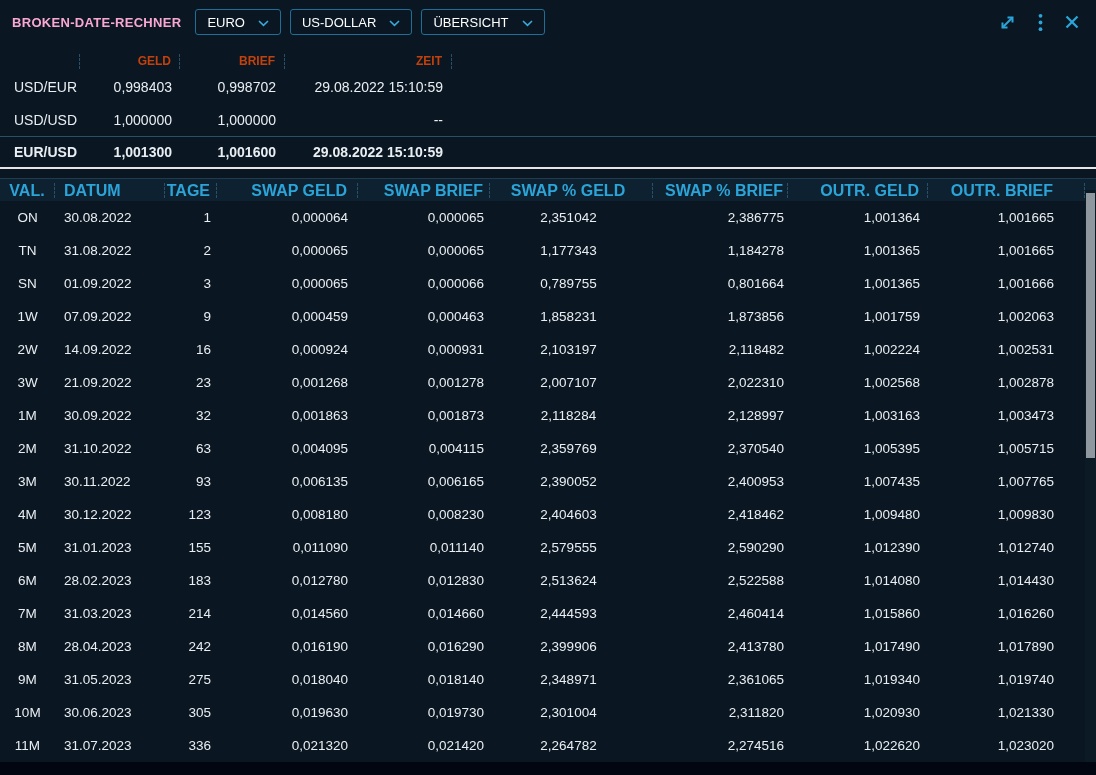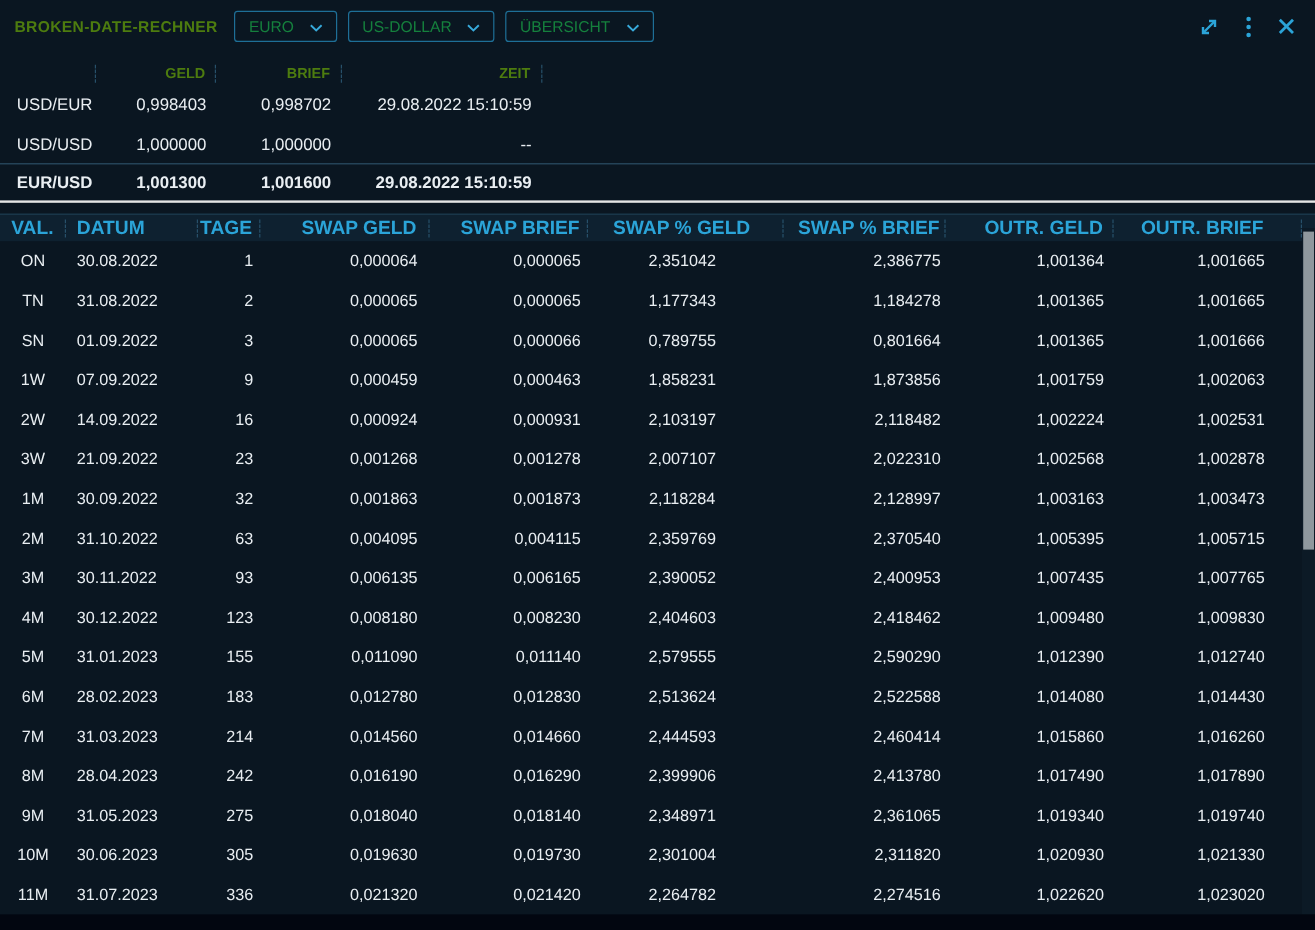--- a/index.html
+++ b/index.html
@@ -4,33 +4,33 @@
 <style>
   html,body { margin:0; padding:0; background:#000; }
   .window {
     position:relative; width:1096px; height:775px;
     background:#0a1621; overflow:hidden;
     font-family:"Liberation Sans", sans-serif;
     color:#e9eef2;
   }
   
   .titlebar { display:flex; align-items:center; height:44px; padding:0 16px 0 12px; }
-  .title { font-size:13px; font-weight:bold; letter-spacing:.3px; color:#4d7c0f; white-space:nowrap; }
+  .title { font-size:13px; font-weight:bold; letter-spacing:.3px; color:#f9a8d4; white-space:nowrap; }
   .dropdowns { display:flex; gap:9px; margin-left:14px; }
   .dd {
     display:flex; align-items:center; gap:13px; height:26px; padding:0 11px;
     border:1px solid #1e6f97; border-radius:3px; background:transparent;
-    color:#15803d; font-size:13px; font-family:inherit; cursor:pointer;
+    color:#ffffff; font-size:13px; font-family:inherit; cursor:pointer;
   }
   .win-icons { margin-left:auto; display:flex; align-items:center; gap:21px; }
   .win-icons svg { display:block; cursor:pointer; }
 
   
   .rates { margin-top:8px; }
-  .rt-head { display:flex; align-items:center; height:18px; color:#4d7c0f; font-weight:bold; font-size:12px; }
+  .rt-head { display:flex; align-items:center; height:18px; color:#c2410c; font-weight:bold; font-size:12px; }
   .rt-head > div { box-sizing:border-box; height:15px; line-height:15px; border-right:1px dashed #27506a; }
   .rt-row { display:flex; align-items:center; box-sizing:border-box; height:33px; font-size:14px; }
   .rt-row > div { box-sizing:border-box; }
   .rt-row.selected { font-weight:bold; border-top:1px solid #2c4f66; border-bottom:2px solid #e5e5e5; }
   .r0 { width:80px;  padding-left:14px; }
   .r1 { width:100px; text-align:right; padding-right:8px; }
   .r2 { width:105px; text-align:right; padding-right:9px; }
   .r3 { width:167px; text-align:right; padding-right:9px; }
 
   

